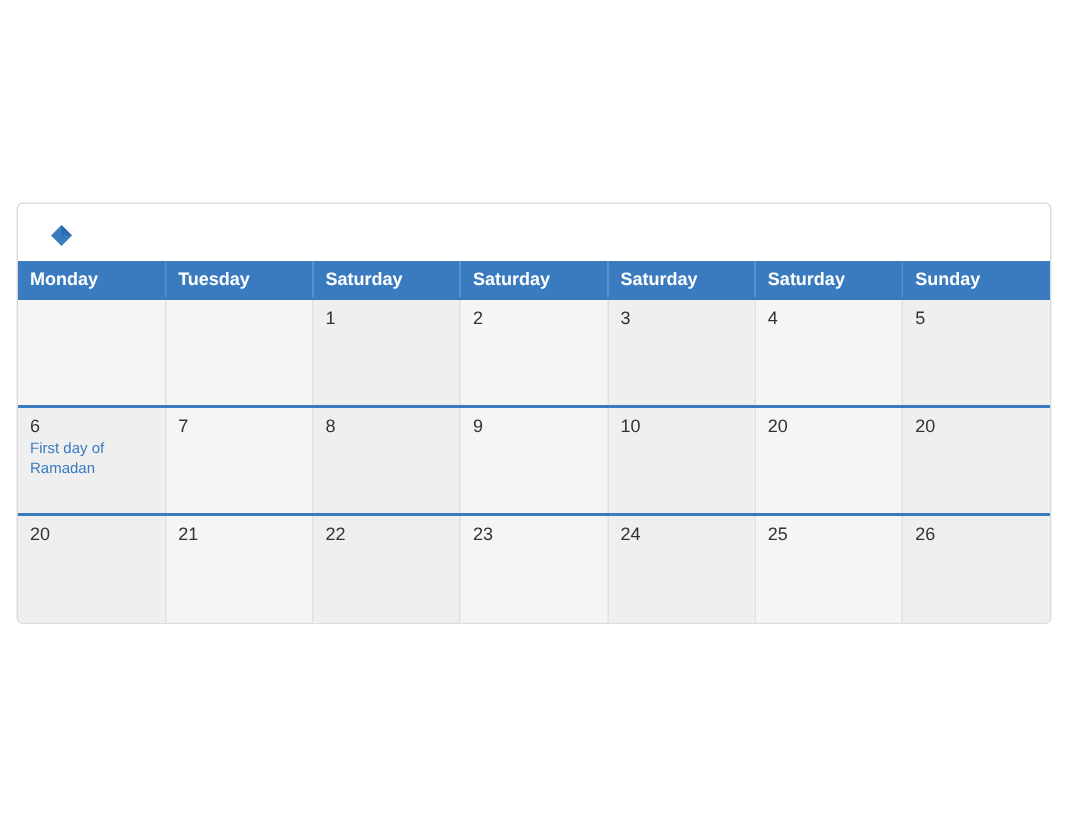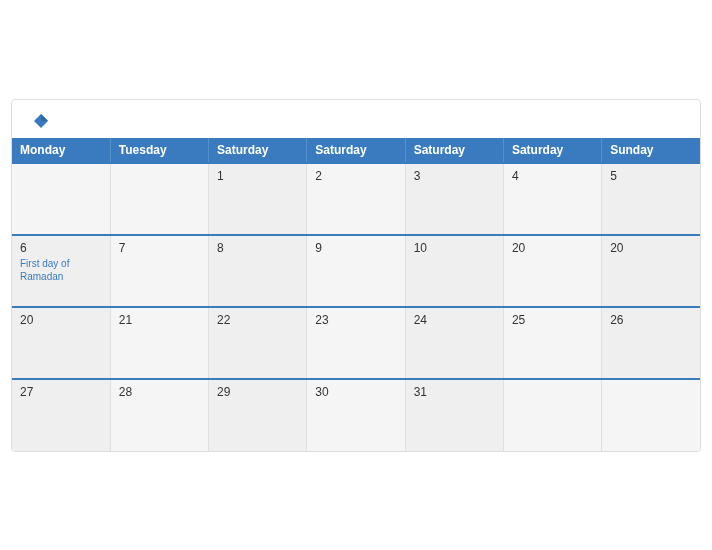--- a/index.html
+++ b/index.html
@@ -215,34 +215,15 @@
           <td>
             <span class="day-number">24</span>
           </td>
           <td>
             <span class="day-number">25</span>
           </td>
           <td>
             <span class="day-number">26</span>
           </td>
         </tr>
-        <tr>
-          <td>
-            <span class="day-number">27</span>
-          </td>
-          <td>
-            <span class="day-number">28</span>
-          </td>
-          <td>
-            <span class="day-number">29</span>
-          </td>
-          <td>
-            <span class="day-number">30</span>
-          </td>
-          <td>
-            <span class="day-number">31</span>
-          </td>
-          <td class="empty-cell"></td>
-          <td class="empty-cell"></td>
-        </tr>
       </tbody>
   </table>
 </div>
 
 </body></html>

